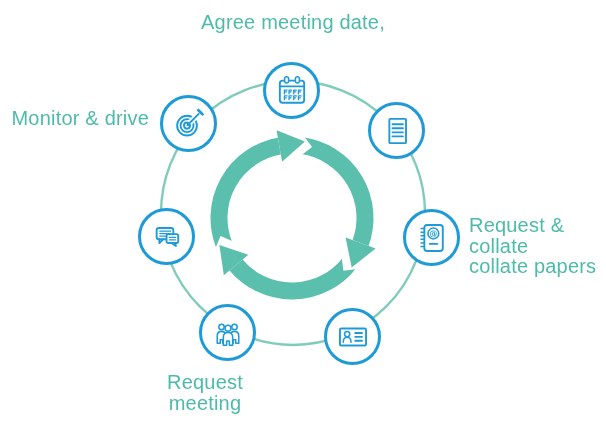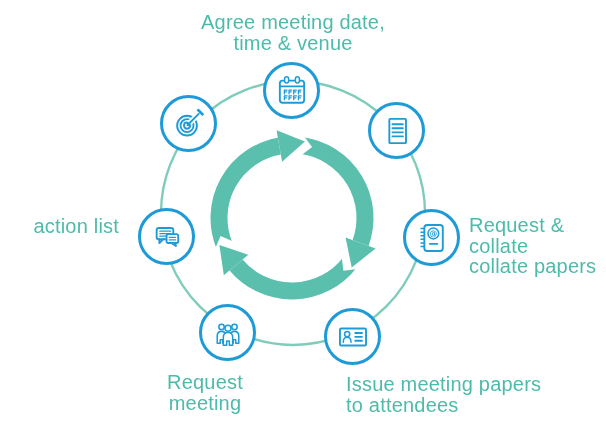--- a/index.html
+++ b/index.html
@@ -120,39 +120,34 @@
       <circle class="icon" cx="17.8" cy="21.8" r="3.4"></circle>
       <path class="icon-gap" d="M20.5,19 L31,8.5"></path>
       <path class="icon" d="M19,20.6 L30.8,8.8"></path>
       <polygon class="icon-solid" points="17.2,22.4 21.6,21.6 18,18"></polygon>
       <polygon class="icon-solid" points="31.6,8 34.8,11.2 36.9,9.1 33.7,5.9 30.5,2.7 28.4,4.8"></polygon>
     </svg>
   </div>
 
   <div class="label t-center" style="left:178px;top:12px;width:230px">
     <span>Agree meeting date,</span>
-    <span>time &amp; venue</span>
   </div>
 
 
   <div class="label" style="left:469px;top:215px">
     <span>Request &amp; collate</span>
     <span>collate papers</span>
   </div>
 
-  <div class="label" style="left:346px;top:374px">
-    <span>Issue meeting papers</span>
-    <span>to attendees</span>
-  </div>
 
   <div class="label t-center" style="left:147px;top:372px;width:116px">
     <span>Request</span>
     <span>meeting</span>
   </div>
 
   <div class="label t-right" style="left:0;top:216px;width:119px">
-    <span>action list</span>
   </div>
 
   <div class="label t-right" style="left:0;top:108px;width:149px">
+    <span>Monitor &amp; drive</span>
   </div>
 
 </div>
 
 </body></html>

